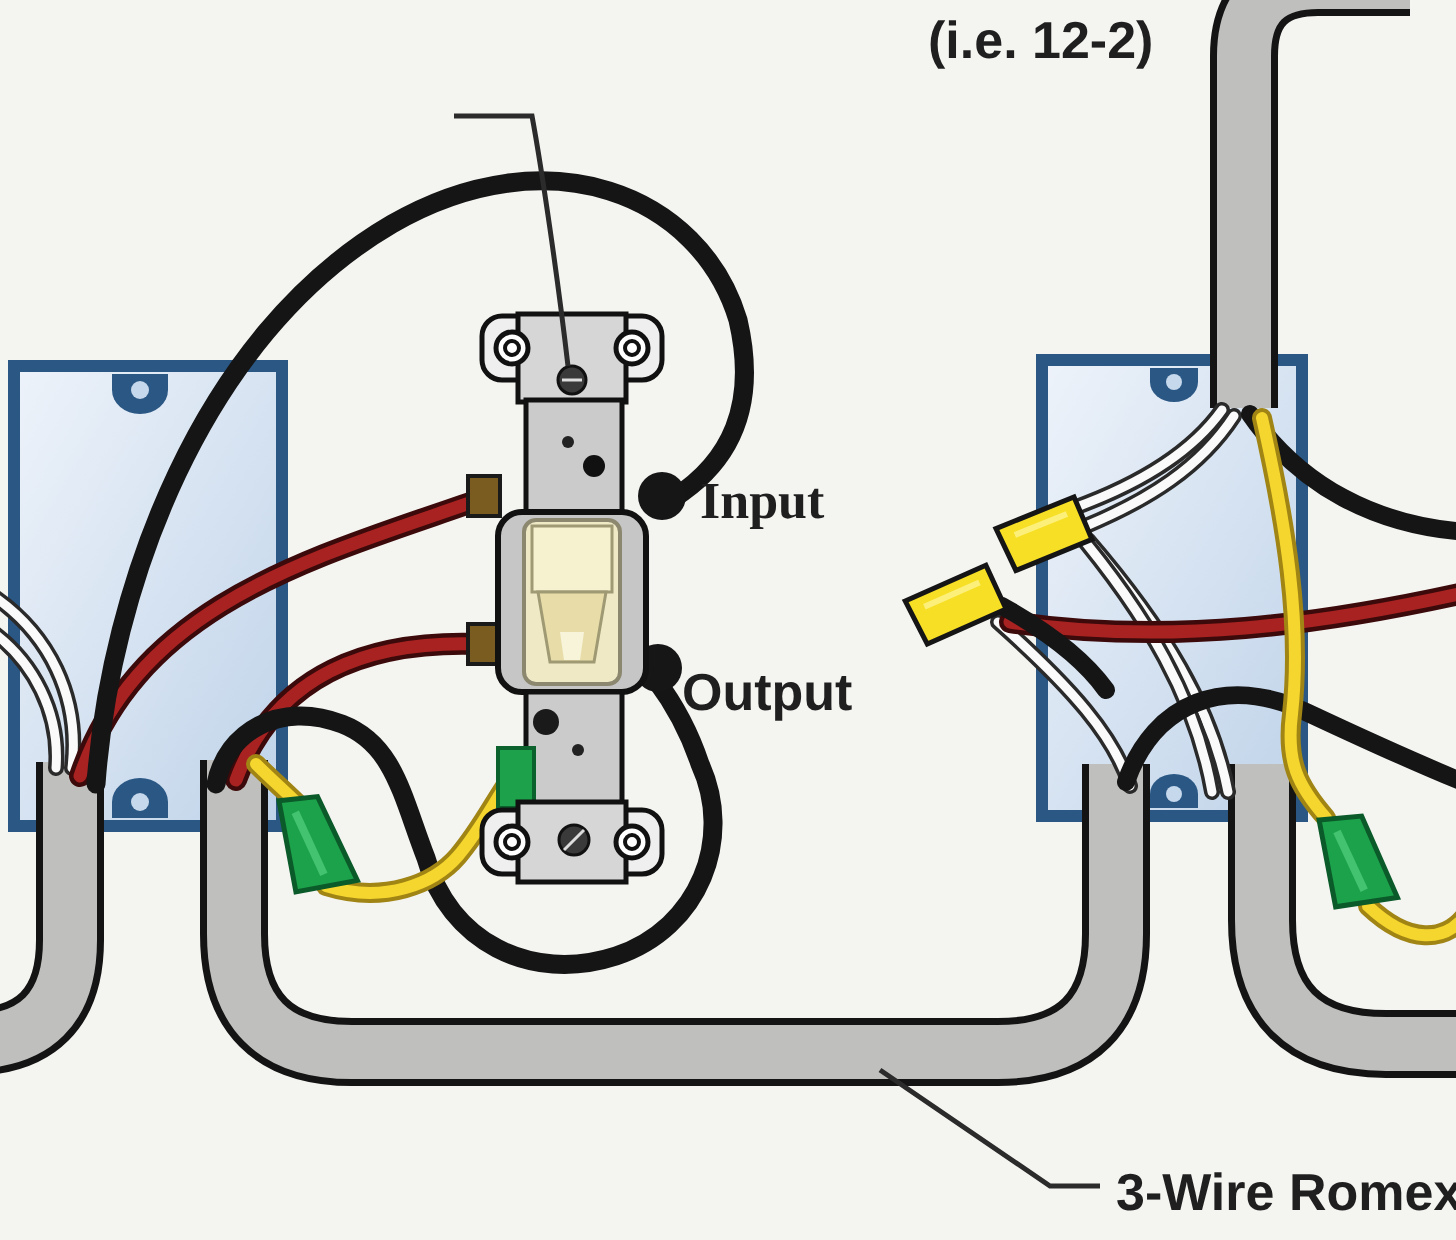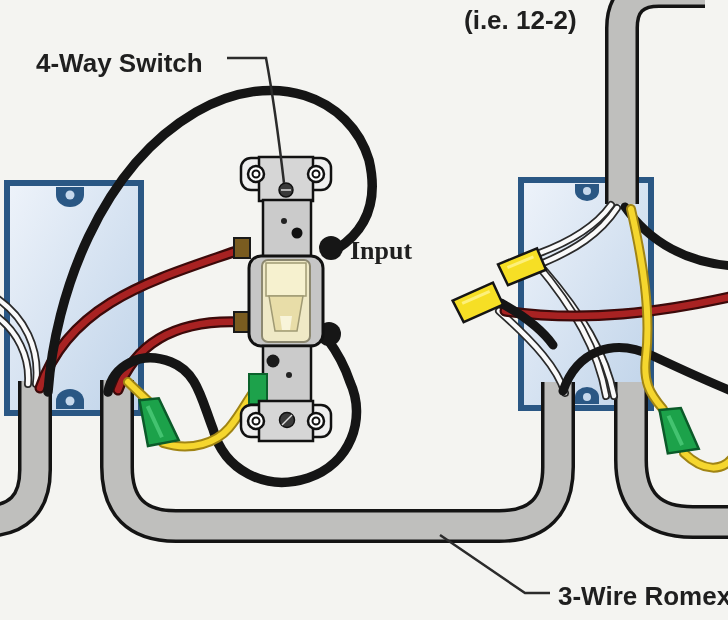--- a/index.html
+++ b/index.html
@@ -174,18 +174,18 @@
       <circle cx="316" cy="421" r="3.5" fill="none" stroke="#111" stroke-width="2"></circle>
       <circle cx="287" cy="420" r="7.5" fill="#3a3a3a" stroke="#111" stroke-width="1.5"></circle>
       <line x1="282" y1="425" x2="292" y2="415" stroke="#ddd" stroke-width="1.5"></line>
     </g>
   </g>
 
   <path d="M 227,58 H 266 C 271,85 279,140 284,183" fill="none" stroke="#2b2b2b" stroke-width="2.5"></path>
   <path d="M 440,535 L 525,593 H 550" fill="none" stroke="#2b2b2b" stroke-width="2.5"></path>
 </svg>
 
-<div class="lbl" style="left:36px;top:49px;">4-Way Switch</div>
 <div class="lbl" style="left:464px;top:6px;">(i.e. 12-2)</div>
 <div class="lbl" style="left:350px;top:237px;font-family:Liberation Serif, serif;">Input</div>
+<div class="lbl" style="left:341px;top:332px;">Output</div>
 <div class="lbl" style="left:558px;top:582px;">3-Wire Romex</div>
 
 </div>
 
 </body></html>

